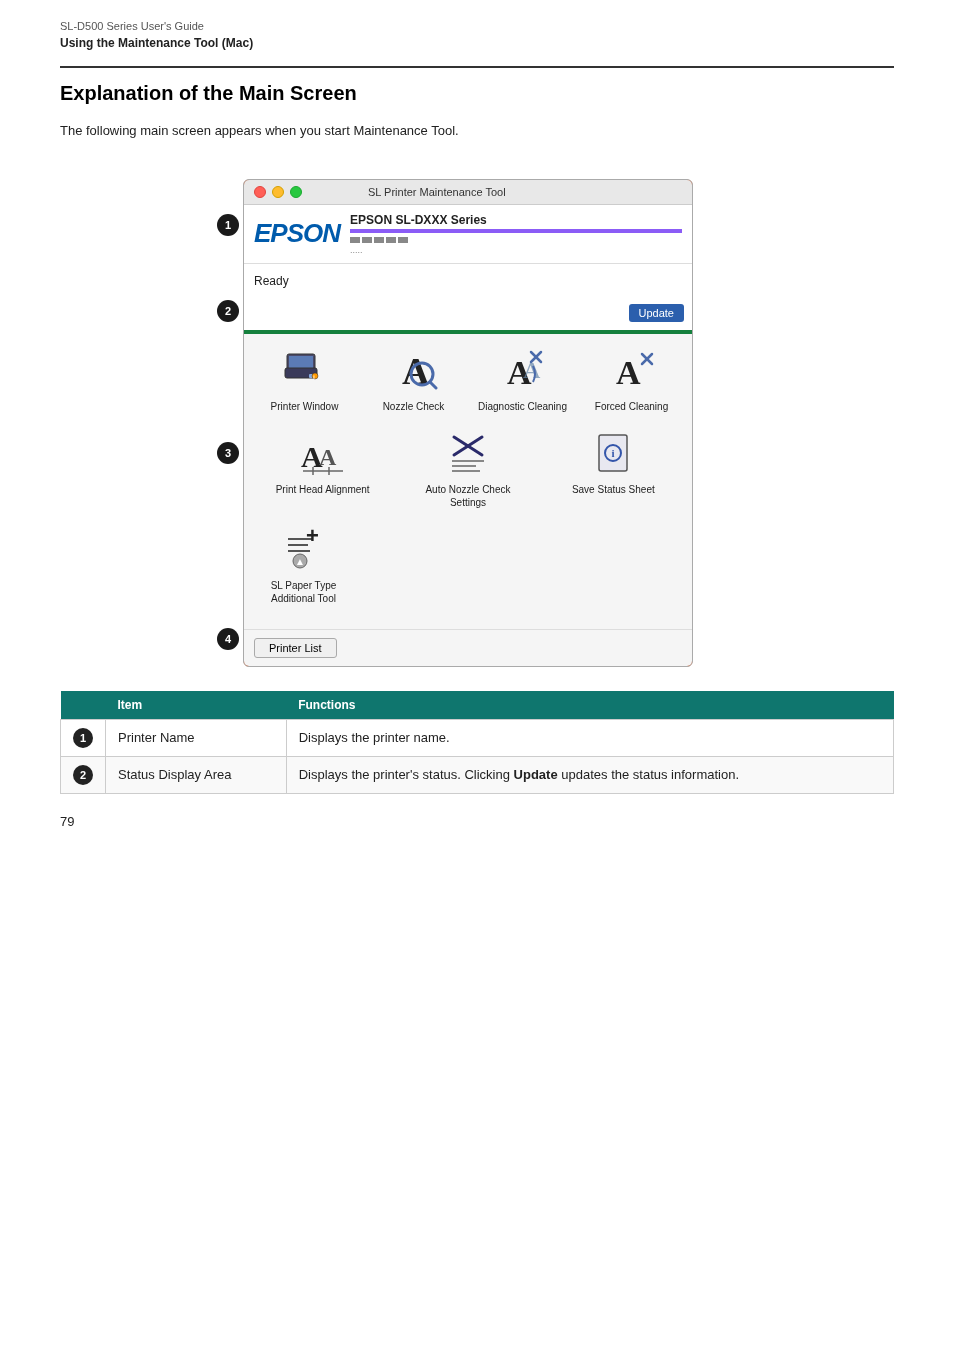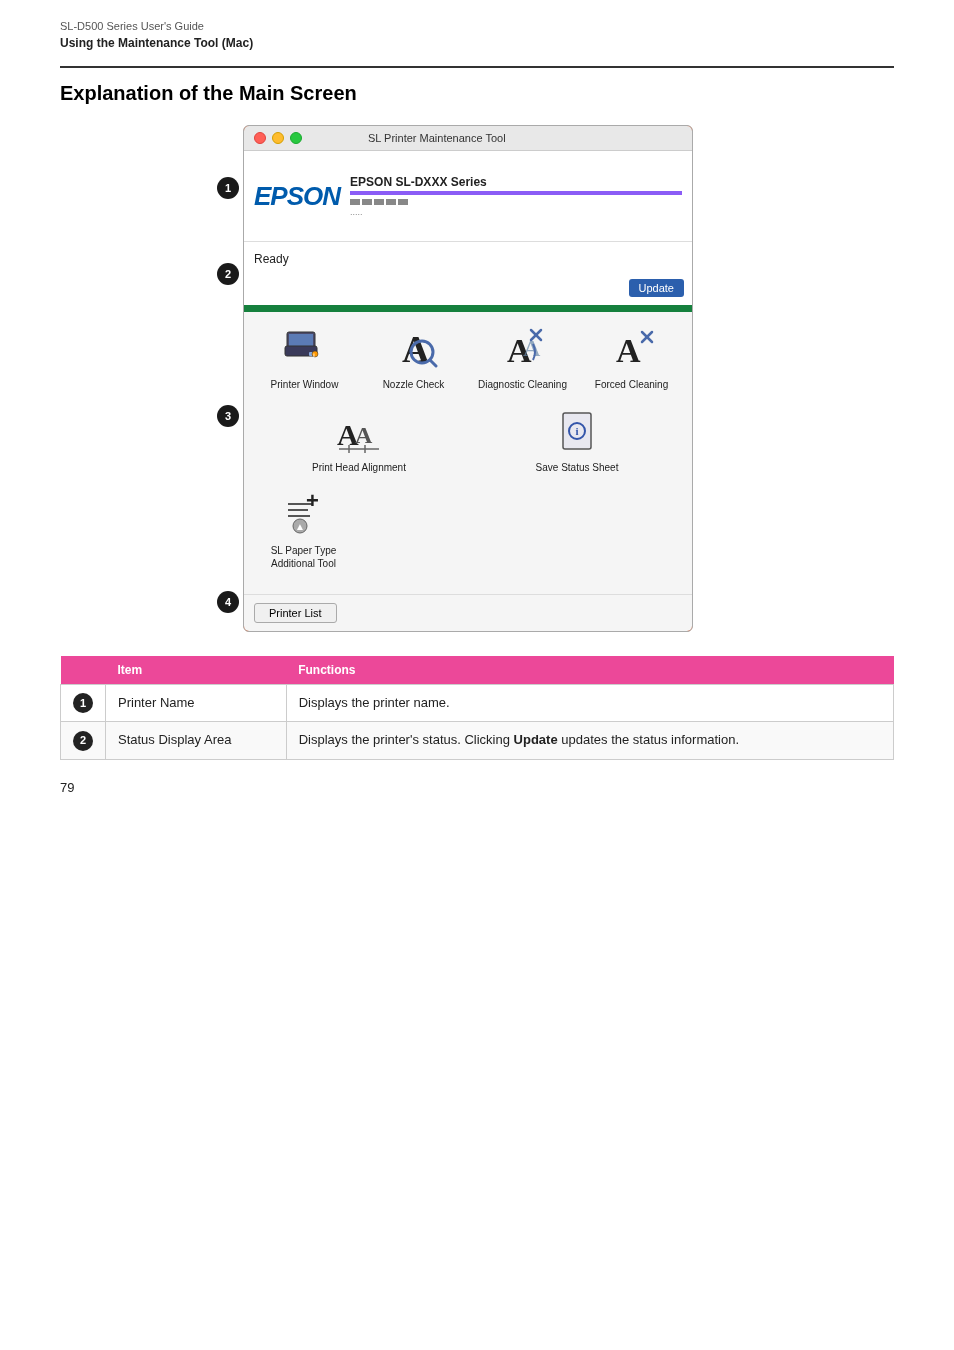--- a/index.html
+++ b/index.html
@@ -58,20 +58,21 @@
     }
 
     
     .window {
       border: 1px solid #aaa;
       background: #c2410c;
       border-radius: 6px;
       overflow: hidden;
       margin-left: 36px;
       width: 450px;
+      margin-top: 17px;
     }
 
     .window-titlebar {
       background: #e8e8e8;
       border-bottom: 1px solid #ccc;
       padding: 6px 10px;
       display: flex;
       align-items: center;
       gap: 6px;
     }
@@ -90,21 +91,21 @@
       color: #333;
       margin-left: 60px;
       font-weight: normal;
     }
 
     
     .header-row {
       background: #fff;
       display: flex;
       align-items: center;
-      padding: 24px 10px;
+      padding: 8px 10px;
       border-bottom: 1px solid #ddd;
       gap: 10px;
     }
 
     .epson-logo {
       font-size: 26px;
       font-weight: bold;
       color: #005bac;
       letter-spacing: -1px;
       font-style: italic;
@@ -137,21 +138,21 @@
     .sdot {
       width: 10px;
       height: 6px;
       background: #888;
     }
 
     
     .status-area {
       background: #fff;
       padding: 10px;
-      border-bottom: 7px solid #15803d;
+      border-bottom: 4px solid #15803d;
       min-height: 70px;
       position: relative;
     }
 
     .status-text {
       font-size: 12px;
       color: #222;
     }
 
     .update-btn {
@@ -228,21 +229,21 @@
 
     
     .info-table {
       width: 100%;
       border-collapse: collapse;
       margin-top: 10px;
       font-size: 13px;
     }
 
     .info-table th {
-      background: #ec4899;
+      background: #0f766e;
       color: #fff;
       padding: 7px 12px;
       text-align: left;
       font-weight: bold;
       font-size: 12px;
     }
 
     .info-table td {
       padding: 8px 12px;
       border: 1px solid #ccc;
@@ -308,20 +309,21 @@
 <body>
 
 <div class="page">
 
   <div class="top-left">SL-D500 Series     User's Guide</div>
   <div class="top-center">Using the Maintenance Tool (Mac)</div>
   <hr class="divider">
 
   <h1 class="section-title">Explanation of the Main Screen</h1>
 
+  <p class="body-text">The following main screen appears when you start Maintenance Tool.</p>
 
   <div class="screenshot-wrapper">
     <div class="main-figure" style="width:540px; position:relative;">
 
       <div class="callout-badge" style="left:10px; top:52px;">1</div>
 
       <div class="callout-badge" style="left:10px; top:138px;">2</div>
 
       <div class="callout-badge" style="left:10px; top:280px;">3</div>
 
@@ -421,20 +423,32 @@
                   <text x="20" y="36" font-size="24" font-weight="bold" fill="#555" font-family="serif">A</text>
                   <line x1="4" y1="42" x2="44" y2="42" stroke="#666" stroke-width="1.5"></line>
                   <line x1="14" y1="38" x2="14" y2="46" stroke="#666" stroke-width="1.5"></line>
                   <line x1="30" y1="38" x2="30" y2="46" stroke="#666" stroke-width="1.5"></line>
                 </svg>
               </div>
               <div class="icon-label">Print Head Alignment</div>
             </div>
 
 
+            <div class="icon-item">
+              <div class="icon-img">
+                <svg class="icon-svg" viewBox="0 0 48 48" xmlns="http://www.w3.org/2000/svg">
+                  <line x1="10" y1="8" x2="38" y2="26" stroke="#2a2a6a" stroke-width="3" stroke-linecap="round"></line>
+                  <line x1="38" y1="8" x2="10" y2="26" stroke="#2a2a6a" stroke-width="3" stroke-linecap="round"></line>
+                  <line x1="8" y1="32" x2="40" y2="32" stroke="#888" stroke-width="2"></line>
+                  <line x1="8" y1="37" x2="32" y2="37" stroke="#888" stroke-width="2"></line>
+                  <line x1="8" y1="42" x2="36" y2="42" stroke="#888" stroke-width="2"></line>
+                </svg>
+              </div>
+              <div class="icon-label">Auto Nozzle Check Settings</div>
+            </div>
 
             <div class="icon-item">
               <div class="icon-img">
                 <svg class="icon-svg" viewBox="0 0 48 48" xmlns="http://www.w3.org/2000/svg">
                   <rect x="10" y="6" width="28" height="36" rx="2" fill="#e8e8f0" stroke="#555" stroke-width="1.5"></rect>
                   <circle cx="24" cy="24" r="8" fill="none" stroke="#3355aa" stroke-width="2"></circle>
                   <text x="24" y="28" font-size="11" fill="#3355aa" text-anchor="middle" font-weight="bold" font-family="serif">i</text>
                 </svg>
               </div>
               <div class="icon-label">Save Status Sheet</div>

